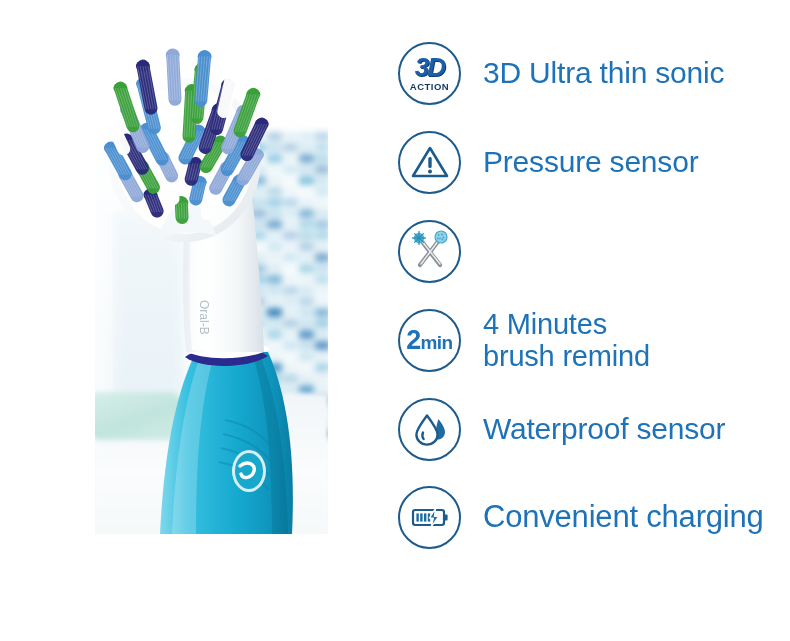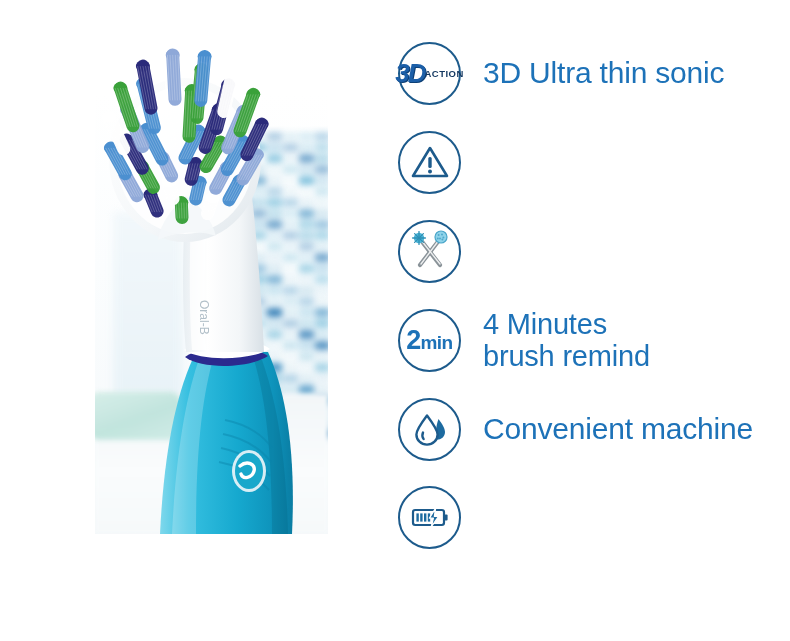--- a/index.html
+++ b/index.html
@@ -165,21 +165,21 @@
   }
   .twomin .unit {
     font-size: 19px;
     font-weight: 700;
     letter-spacing: -0.5px;
   }
 
   
   .threed {
     display: flex;
-    flex-direction: row;
+    flex-direction: column;
     align-items: center;
     justify-content: center;
     line-height: 1;
   }
   .threed .big3d {
     font-size: 26px;
     font-weight: 700;
     color: #1c5fa8;
     letter-spacing: -2px;
     font-style: italic;
@@ -750,20 +750,21 @@
     </div>
 
     <div class="feature-row" style="top:129px">
       <div class="icon-badge">
         <svg width="42" height="42" viewBox="0 0 42 42">
           <path d="M21 7 L38 35 L4 35 Z" fill="none" stroke="#1d5b8c" stroke-width="2.6" stroke-linejoin="round"></path>
           <rect x="19.3" y="16" width="3.4" height="11" rx="1.5" fill="#1d5b8c"></rect>
           <circle cx="21" cy="30.4" r="2" fill="#1d5b8c"></circle>
         </svg>
       </div>
+      <div class="feature-label">Pressure sensor</div>
     </div>
 
     <div class="feature-row" style="top:218px">
       <div class="icon-badge">
         <svg width="46" height="46" viewBox="0 0 46 46">
           <g stroke="#8a9399" stroke-width="4.2" stroke-linecap="round">
             <line x1="13" y1="11" x2="33" y2="37"></line>
             <line x1="33" y1="11" x2="13" y2="37"></line>
           </g>
           <g stroke="#ffffff" stroke-width="1.4" stroke-linecap="round" opacity=".85">
@@ -806,33 +807,34 @@
       <div class="icon-badge">
         <svg width="44" height="44" viewBox="0 0 44 44">
           <path d="M30.5 12 C 34.5 17.5, 37 21.5, 37 25 C 37 29.4, 33.6 32.6, 29.6 32.6
                    C 27.8 32.6, 26.2 32, 25 31 C 27 29, 28.2 26.4, 28.2 23.4
                    C 28.2 20, 29 16, 30.5 12 Z" fill="#1d6ba0"></path>
           <path d="M19 8.5 C 25.5 17.2, 29.6 23, 29.6 27.4 C 29.6 33.2, 24.8 37.6, 19 37.6
                    C 13.2 37.6, 8.4 33.2, 8.4 27.4 C 8.4 23, 12.5 17.2, 19 8.5 Z" fill="#ffffff" stroke="#1d5b8c" stroke-width="2.4" stroke-linejoin="round"></path>
           <path d="M15 25.5 C 14 28, 14.2 30.4, 15.6 32" fill="none" stroke="#1d5b8c" stroke-width="2.4" stroke-linecap="round"></path>
         </svg>
       </div>
-      <div class="feature-label">Convenient machine</div>
+      <div class="feature-label">Waterproof sensor</div>
     </div>
 
     <div class="feature-row" style="top:484px">
       <div class="icon-badge">
         <svg width="44" height="44" viewBox="0 0 44 44">
           <rect x="5" y="15" width="31" height="15" rx="2.2" fill="none" stroke="#1d5b8c" stroke-width="2.2"></rect>
           <rect x="36.4" y="19.4" width="3.2" height="6.2" rx="1" fill="#1d5b8c"></rect>
           <g fill="#1d6ba0">
             <rect x="8.4" y="18.4" width="2.4" height="8.2"></rect>
             <rect x="12.2" y="18.4" width="2.4" height="8.2"></rect>
             <rect x="16" y="18.4" width="2.4" height="8.2"></rect>
             <rect x="19.8" y="18.4" width="2.4" height="8.2"></rect>
           </g>
           <path d="M27.6 13.2 L21.4 23.2 L25.4 23.2 L23.2 32 L30.6 21.4 L26.4 21.4 Z" fill="#1d6ba0" stroke="#ffffff" stroke-width="1.3" stroke-linejoin="round"></path>
         </svg>
       </div>
+      <div class="feature-label big">Convenient charging</div>
     </div>
 
   </div>
 </div>
 
 </body></html>

